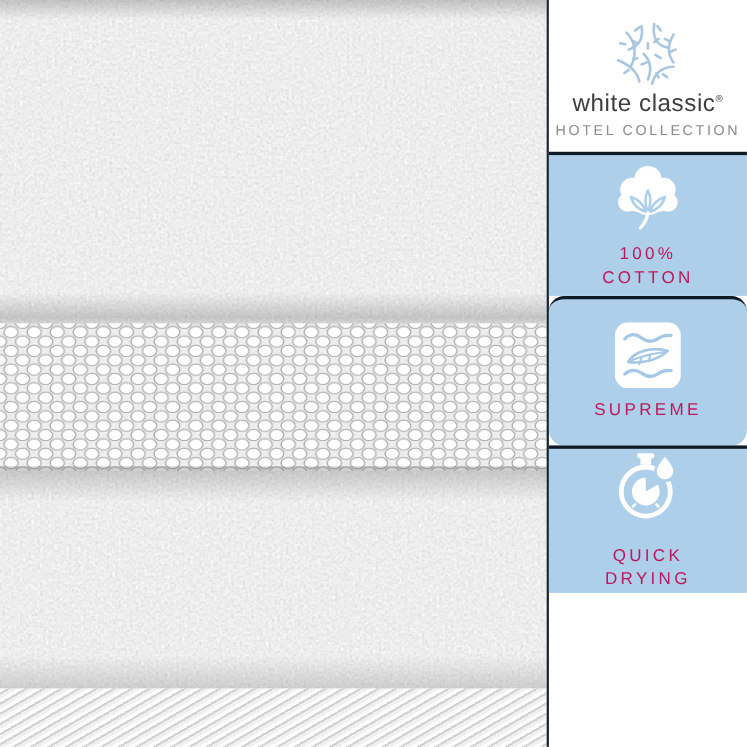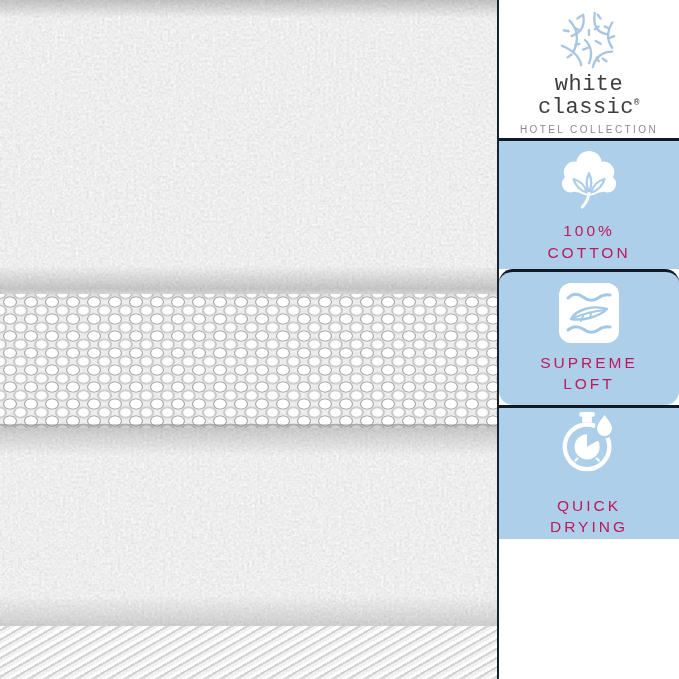--- a/index.html
+++ b/index.html
@@ -39,26 +39,26 @@
     display:flex;flex-direction:column;
   }
   .tile{box-sizing:border-box;display:flex;flex-direction:column;align-items:center;justify-content:center;text-align:center;}
   .tile-logo{height:138px;background:#ffffff;padding-top:4px;}
   .tile-blue{background:#adcfe9;border-top:3px solid #101a26;}
   .t2{height:131px;}
   .t3{height:136px;border-radius:14px;}
   .t4{height:134px;gap:12px;}
   .t5{height:140px;border-bottom:3px solid #101a26;}
   .brand-name{
-    font-family:Liberation Mono, monospace;font-size:22px;color:#3d3d3d;
+    font-family:Liberation Sans, sans-serif;font-size:22px;color:#3d3d3d;
     letter-spacing:.5px;margin-top:2px;line-height:1.05;
   }
   .brand-name sup{font-size:9px;color:#3d3d3d;}
   .brand-tagline{
-    font-size:10px;color:#8a8a8a;letter-spacing:2.4px;margin-top:5px;text-transform:uppercase;
+    font-size:13px;color:#8a8a8a;letter-spacing:2.4px;margin-top:5px;text-transform:uppercase;
   }
   .feature-label{margin:9px 0 0;color:#be185d;font-size:15.5px;letter-spacing:3px;line-height:1.38;}
   .t5 .feature-label{font-size:14.5px;margin-top:7px;}
   .feature-label span{display:block;}
   .icn{display:block;}
 </style>
 </head>
 <body>
 
 <div class="stage">
@@ -147,21 +147,20 @@
         <g stroke="#a4c9e6" stroke-width="3" fill="none" stroke-linecap="round">
           <path d="M9,15 q7,-7 15,-1 q8,6 15,1 q5,-4 12,-3"></path>
           <path d="M9,47 q7,-6 15,-1 q8,6 15,1 q5,-4 12,-3"></path>
         </g>
         <path d="M12,36 C18,26 34,22 48,26 C40,34 24,38 12,36 Z" fill="#ffffff" stroke="#a4c9e6" stroke-width="2.4" stroke-linejoin="round"></path>
         <path d="M14,35 C24,31 36,28 46,27" stroke="#a4c9e6" stroke-width="2" fill="none"></path>
         <path d="M24,33 l-2,5 M32,30 l-1,5" stroke="#a4c9e6" stroke-width="2" fill="none" stroke-linecap="round"></path>
       </svg>
       <p class="feature-label">
         <span>SUPREME</span>
-        <span>LOFT</span>
         <span></span>
       </p>
     </div>
 
     <div class="tile tile-blue t4">
       <svg class="icn" width="64" height="64" viewBox="0 0 66 66">
         <g fill="#ffffff">
           <rect x="26" y="5" width="10" height="8" rx="1"></rect>
           <rect x="23" y="2" width="16" height="5" rx="2"></rect>
         </g>

